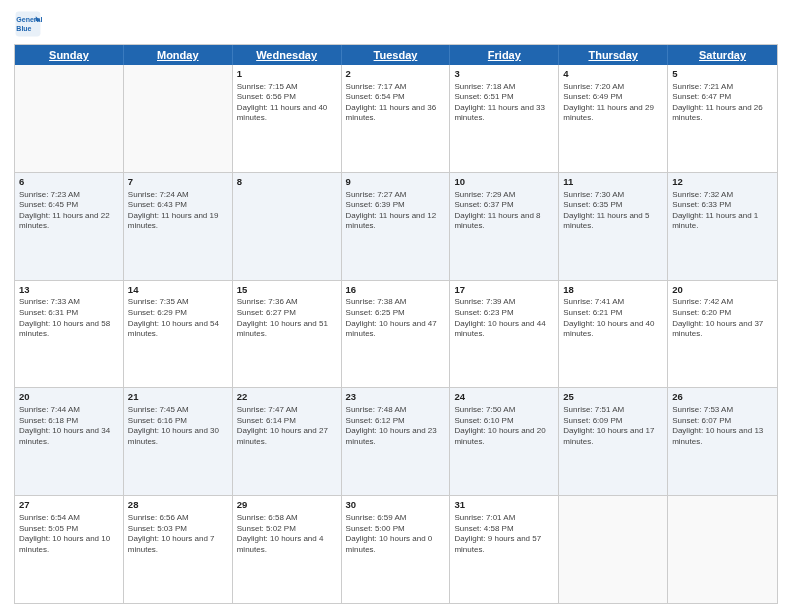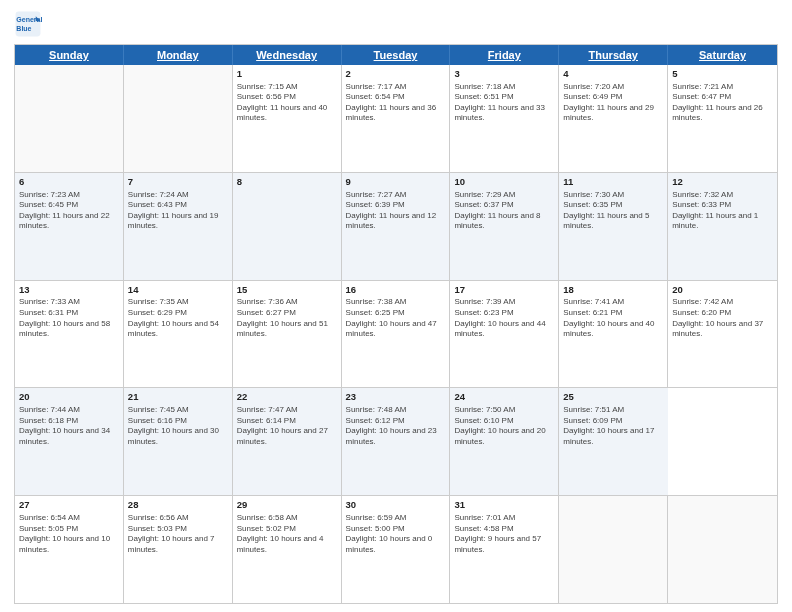--- a/index.html
+++ b/index.html
@@ -237,20 +237,24 @@
             <div class="cell-info">Sunrise: 7:48 AM<br>Sunset: 6:12 PM<br>Daylight: 10 hours and 23 minutes.</div>
           </div>
           <div class="cal-cell alt-row">
             <span class="day-num">24</span>
             <div class="cell-info">Sunrise: 7:50 AM<br>Sunset: 6:10 PM<br>Daylight: 10 hours and 20 minutes.</div>
           </div>
           <div class="cal-cell alt-row">
             <span class="day-num">25</span>
             <div class="cell-info">Sunrise: 7:51 AM<br>Sunset: 6:09 PM<br>Daylight: 10 hours and 17 minutes.</div>
           </div>
+          <div class="cal-cell alt-row">
+            <span class="day-num">26</span>
+            <div class="cell-info">Sunrise: 7:53 AM<br>Sunset: 6:07 PM<br>Daylight: 10 hours and 13 minutes.</div>
+          </div>
         </div>
         <div class="cal-row">
           <div class="cal-cell">
             <span class="day-num">27</span>
             <div class="cell-info">Sunrise: 6:54 AM<br>Sunset: 5:05 PM<br>Daylight: 10 hours and 10 minutes.</div>
           </div>
           <div class="cal-cell">
             <span class="day-num">28</span>
             <div class="cell-info">Sunrise: 6:56 AM<br>Sunset: 5:03 PM<br>Daylight: 10 hours and 7 minutes.</div>
           </div>

